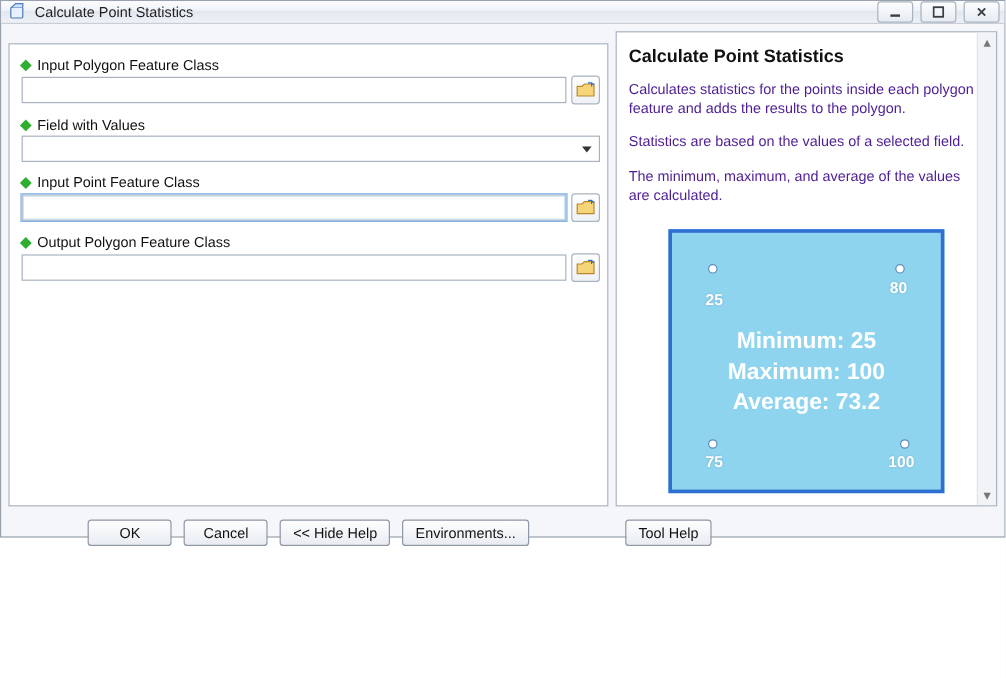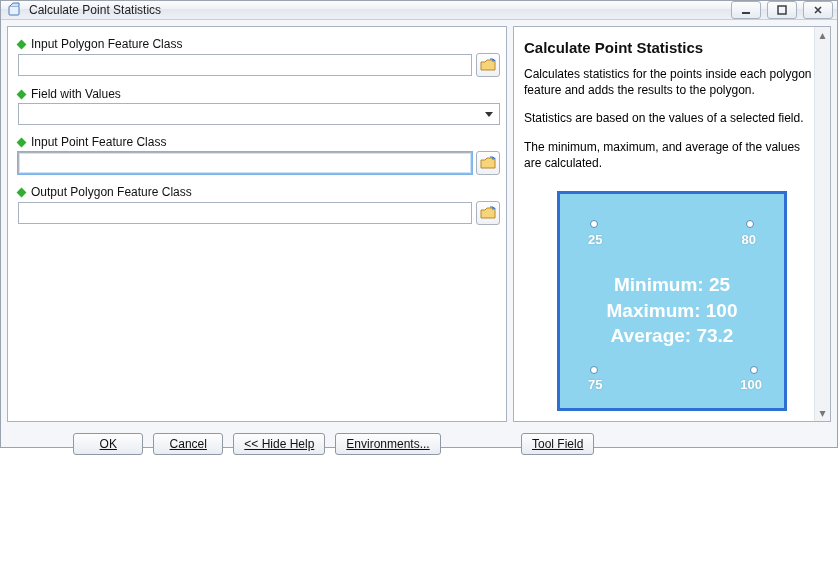--- a/index.html
+++ b/index.html
@@ -60,20 +60,21 @@
   }
   .left-pane, .right-pane {
     border: 1px solid #a9b3c0;
     background: #fff;
     position: relative;
   }
   .left-pane {
     width: 500px;
     padding: 10px 6px 10px 8px;
     overflow: auto;
+    margin-top: 10px;
   }
   .right-pane {
     flex: 1;
     padding: 8px 10px 10px 10px;
     overflow: auto;
   }
   .param { margin-bottom: 10px; }
   .param-label-row { display: flex; align-items: center; margin-bottom: 2px; }
   .diamond {
     width: 7px; height: 7px;
@@ -118,21 +119,21 @@
     border-left: 4px solid transparent;
     border-right: 4px solid transparent;
     border-top: 5px solid #333;
   }
   .right-title {
     font-size: 15px;
     font-weight: bold;
     color: #111;
     margin: 4px 0 10px 0;
   }
-  .right-para { color: #000000; margin: 0 0 12px 0; line-height: 1.35; }
+  .right-para { color: #4c1d95; margin: 0 0 12px 0; line-height: 1.35; }
   .diagram-wrap { display: flex; justify-content: center; margin-top: 20px; }
   .diagram {
     width: 230px; height: 220px;
     background: #8fd4ef;
     border: 3px solid #2f6fd1;
     position: relative;
     color: #fff;
     font-weight: bold;
   }
   .pt {
@@ -143,21 +144,21 @@
     border: 1px solid #5c8db8;
   }
   .pt-label {
     position: absolute;
     font-size: 13px;
     color: #fff;
     font-weight: bold;
     text-shadow: 0 0 2px rgba(0,0,0,0.2);
   }
   .pt-tl { top: 26px; left: 30px; }
-  .pt-tl-lbl { top: 38px; left: 28px; }
+  .pt-tl-lbl { top: 48px; left: 28px; }
   .pt-tr { top: 26px; right: 30px; }
   .pt-tr-lbl { top: 38px; right: 28px; }
   .pt-bl { bottom: 34px; left: 30px; }
   .pt-bl-lbl { bottom: 16px; left: 28px; margin-top: 27px; }
   .pt-br { bottom: 34px; right: 26px; }
   .pt-br-lbl { bottom: 16px; right: 22px; }
   .diagram-center {
     position: absolute; left: 0; right: 0; top: 78px;
     text-align: center;
     font-size: 19px;
@@ -184,21 +185,20 @@
     min-width: 70px;
     padding: 0 10px;
     border: 1px solid #8f98a5;
     border-radius: 3px;
     background: linear-gradient(#fefefe,#e8ecf2);
     font: inherit;
     color: #111;
     display: inline-flex;
     align-items: center;
     justify-content: center;
-    text-decoration: underline;
   }
   .scrollbar-v {
     position: absolute;
     right: 0; top: 0; bottom: 0;
     width: 16px;
     background: #f1f3f7;
     border-left: 1px solid #dfe3ea;
     display: flex; flex-direction: column;
   }
   .sb-btn { height: 16px; display:flex;align-items:center;justify-content:center;color:#777;}
@@ -335,18 +335,18 @@
     </div>
 
     <div class="button-row">
       <div class="left-buttons">
         <button class="dlg-btn">OK</button>
         <button class="dlg-btn">Cancel</button>
         <button class="dlg-btn">&lt;&lt; Hide Help</button>
         <button class="dlg-btn">Environments...</button>
       </div>
       <div class="right-buttons">
-        <button class="dlg-btn">Tool Field</button>
+        <button class="dlg-btn">Tool Help</button>
       </div>
     </div>
   </div>
 
 </div>
 
 </body></html>

